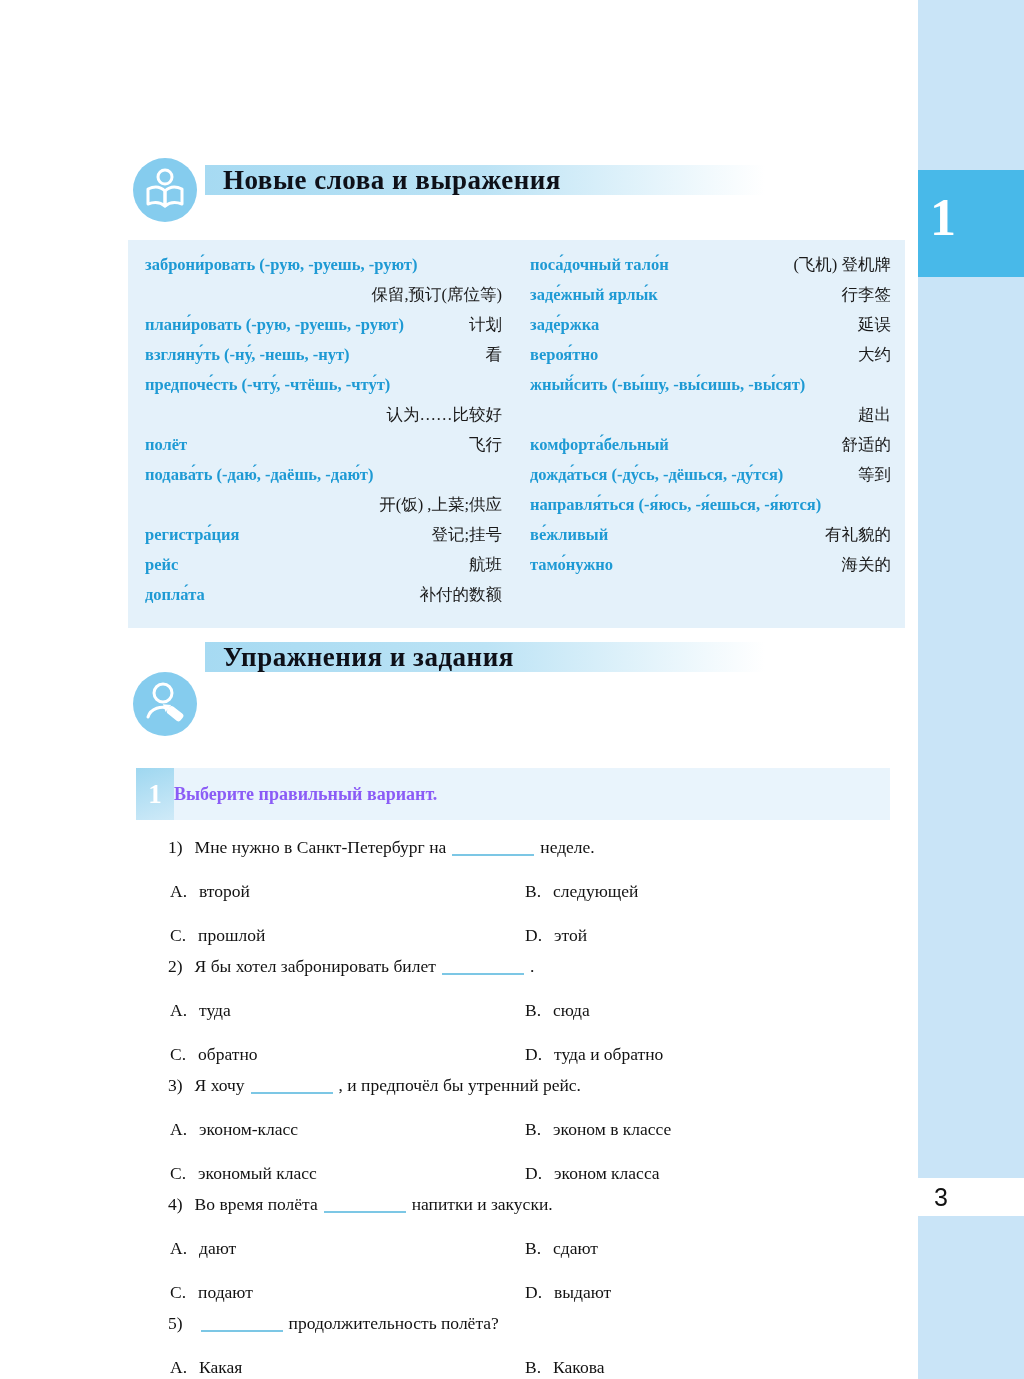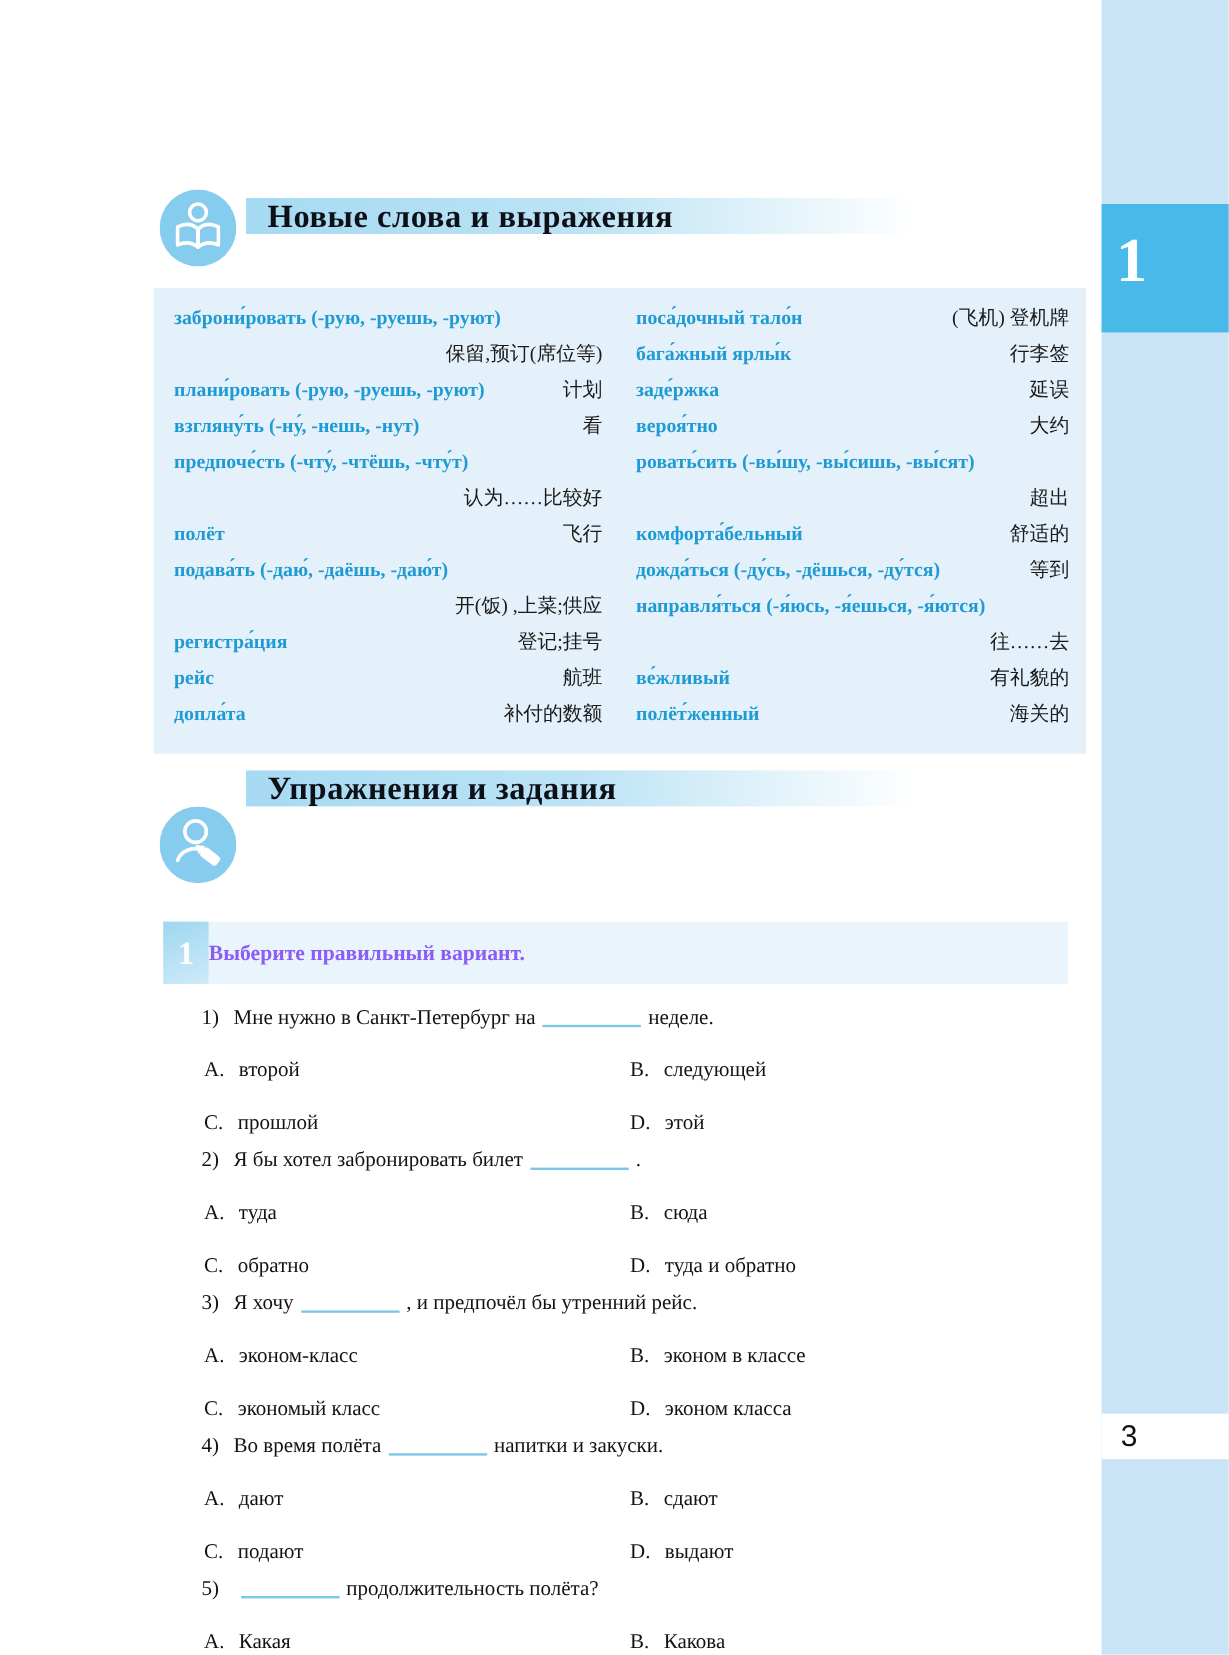--- a/index.html
+++ b/index.html
@@ -133,57 +133,54 @@
           <span class="v-ru">допла́та</span>
           <span class="v-zh">补付的数额</span>
         </div>
       </div>
     <div class="v-col v-col-right">
         <div class="v-line">
           <span class="v-ru">поса́дочный тало́н</span>
           <span class="v-zh">(飞机) 登机牌</span>
         </div>
         <div class="v-line">
-          <span class="v-ru">бага́жный ярлы́к</span>
+          <span class="v-ru">заде́жный ярлы́к</span>
           <span class="v-zh">行李签</span>
         </div>
         <div class="v-line">
           <span class="v-ru">заде́ржка</span>
           <span class="v-zh">延误</span>
         </div>
         <div class="v-line">
           <span class="v-ru">вероя́тно</span>
           <span class="v-zh">大约</span>
         </div>
         <div class="v-line">
-          <span class="v-ru">ровать́сить (-вы́шу, -вы́сишь, -вы́сят)</span>
+          <span class="v-ru">жный́сить (-вы́шу, -вы́сишь, -вы́сят)</span>
         </div>
         <div class="v-line v-wrap">
           <span class="v-zh">超出</span>
         </div>
         <div class="v-line">
           <span class="v-ru">комфорта́бельный</span>
           <span class="v-zh">舒适的</span>
         </div>
         <div class="v-line">
           <span class="v-ru">дожда́ться (-ду́сь, -дёшься, -ду́тся)</span>
           <span class="v-zh">等到</span>
         </div>
         <div class="v-line">
           <span class="v-ru">направля́ться (-я́юсь, -я́ешься, -я́ются)</span>
         </div>
-        <div class="v-line v-wrap">
-          <span class="v-zh">往……去</span>
-        </div>
         <div class="v-line">
           <span class="v-ru">ве́жливый</span>
           <span class="v-zh">有礼貌的</span>
         </div>
         <div class="v-line">
-          <span class="v-ru">полёт́женный</span>
+          <span class="v-ru">тамо́нужно</span>
           <span class="v-zh">海关的</span>
         </div>
       </div>
   </div>
 
   <div class="sec-icon" id="icon-ex">
     <svg width="64" height="64" viewBox="0 0 64 64">
       <circle cx="32" cy="32" r="32" fill="#85ccee"></circle>
       <circle cx="30" cy="21" r="9" fill="none" stroke="#ffffff" stroke-width="3"></circle>
       <path d="M15 45 a15 13 0 0 1 22 -8" fill="none" stroke="#ffffff" stroke-width="3" stroke-linecap="round"></path>

